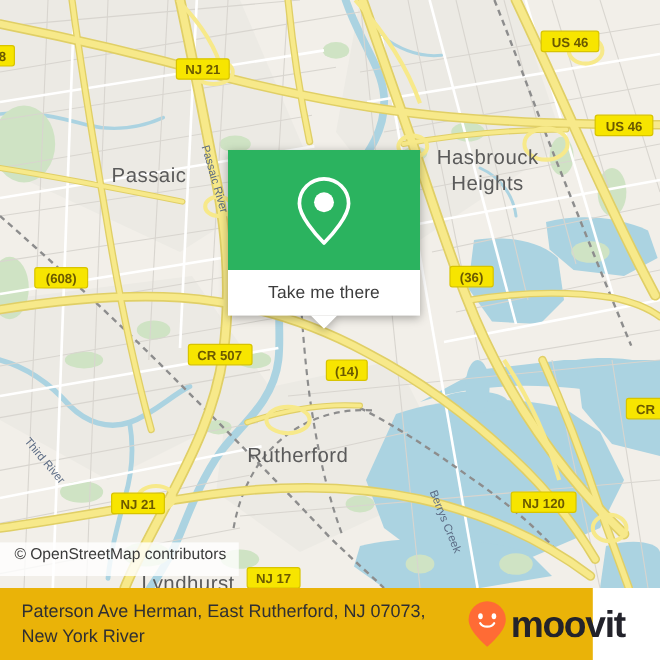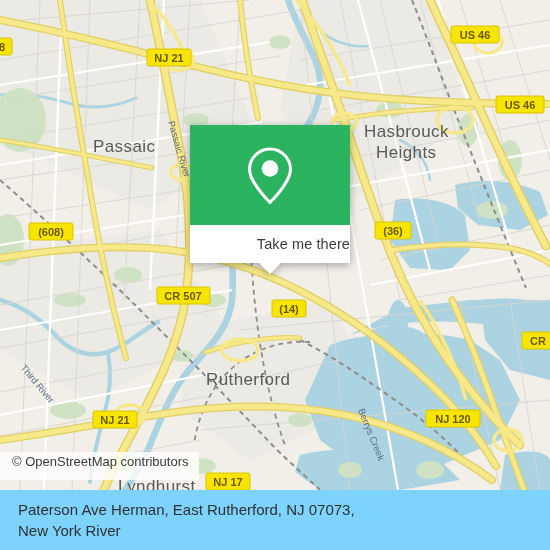--- a/index.html
+++ b/index.html
@@ -45,21 +45,21 @@
     background: #2bb35f;
     display: flex;
     align-items: center;
     justify-content: center;
   }
   #popup-white {
     height: 38px;
     background: #ffffff;
     display: flex;
     align-items: center;
-    justify-content: flex-end;
+    justify-content: center;
   }
   #popup-label {
     font-size: 14.5px;
     color: #3c3c3c;
     letter-spacing: 0.1px;
     white-space: nowrap;
   }
   #popup-tail {
     position: absolute;
     left: 50%;
@@ -88,23 +88,23 @@
     font-size: 13px;
     color: #3a3a3a;
     white-space: nowrap;
   }
 
   
   #bottom-bar {
     position: absolute;
     left: 0;
     top: 490px;
-    width: 550px;
+    width: 494px;
     height: 60px;
-    background: #7dd3fc;
+    background: #eab308;
     display: flex;
     align-items: center;
     justify-content: space-between;
     padding: 0 18px 0 18px;
     box-sizing: border-box;
     z-index: 60;
     gap: 34px;
   }
   #address-block {
     font-size: 15px;
@@ -424,15 +424,24 @@
 
   <div id="attribution">
     <span>© OpenStreetMap contributors</span>
   </div>
 
   <div id="bottom-bar">
     <div id="address-block">
       <span id="address-line1">Paterson Ave Herman, East Rutherford, NJ 07073,</span>
       <span id="address-line2">New York River</span>
     </div>
+    <div id="brand">
+      <svg width="34" height="40" viewBox="0 0 34 40">
+        <path d="M17 1 C8.4 1 1.5 7.9 1.5 16.5 C1.5 25 12 34.5 17 39 C22 34.5 32.5 25 32.5 16.5 C32.5 7.9 25.6 1 17 1 Z" fill="#ff6b35"></path>
+        <ellipse cx="11.4" cy="13.6" rx="1.9" ry="2.5" fill="#ffffff"></ellipse>
+        <ellipse cx="22.6" cy="13.6" rx="1.9" ry="2.5" fill="#ffffff"></ellipse>
+        <path d="M11.2 19.4 C13.4 23.2 20.6 23.2 22.8 19.4" fill="none" stroke="#ffffff" stroke-width="1.9" stroke-linecap="round"></path>
+      </svg>
+      <span id="brand-wordmark">moovit</span>
+    </div>
   </div>
 
 </div>
 
 </body></html>

